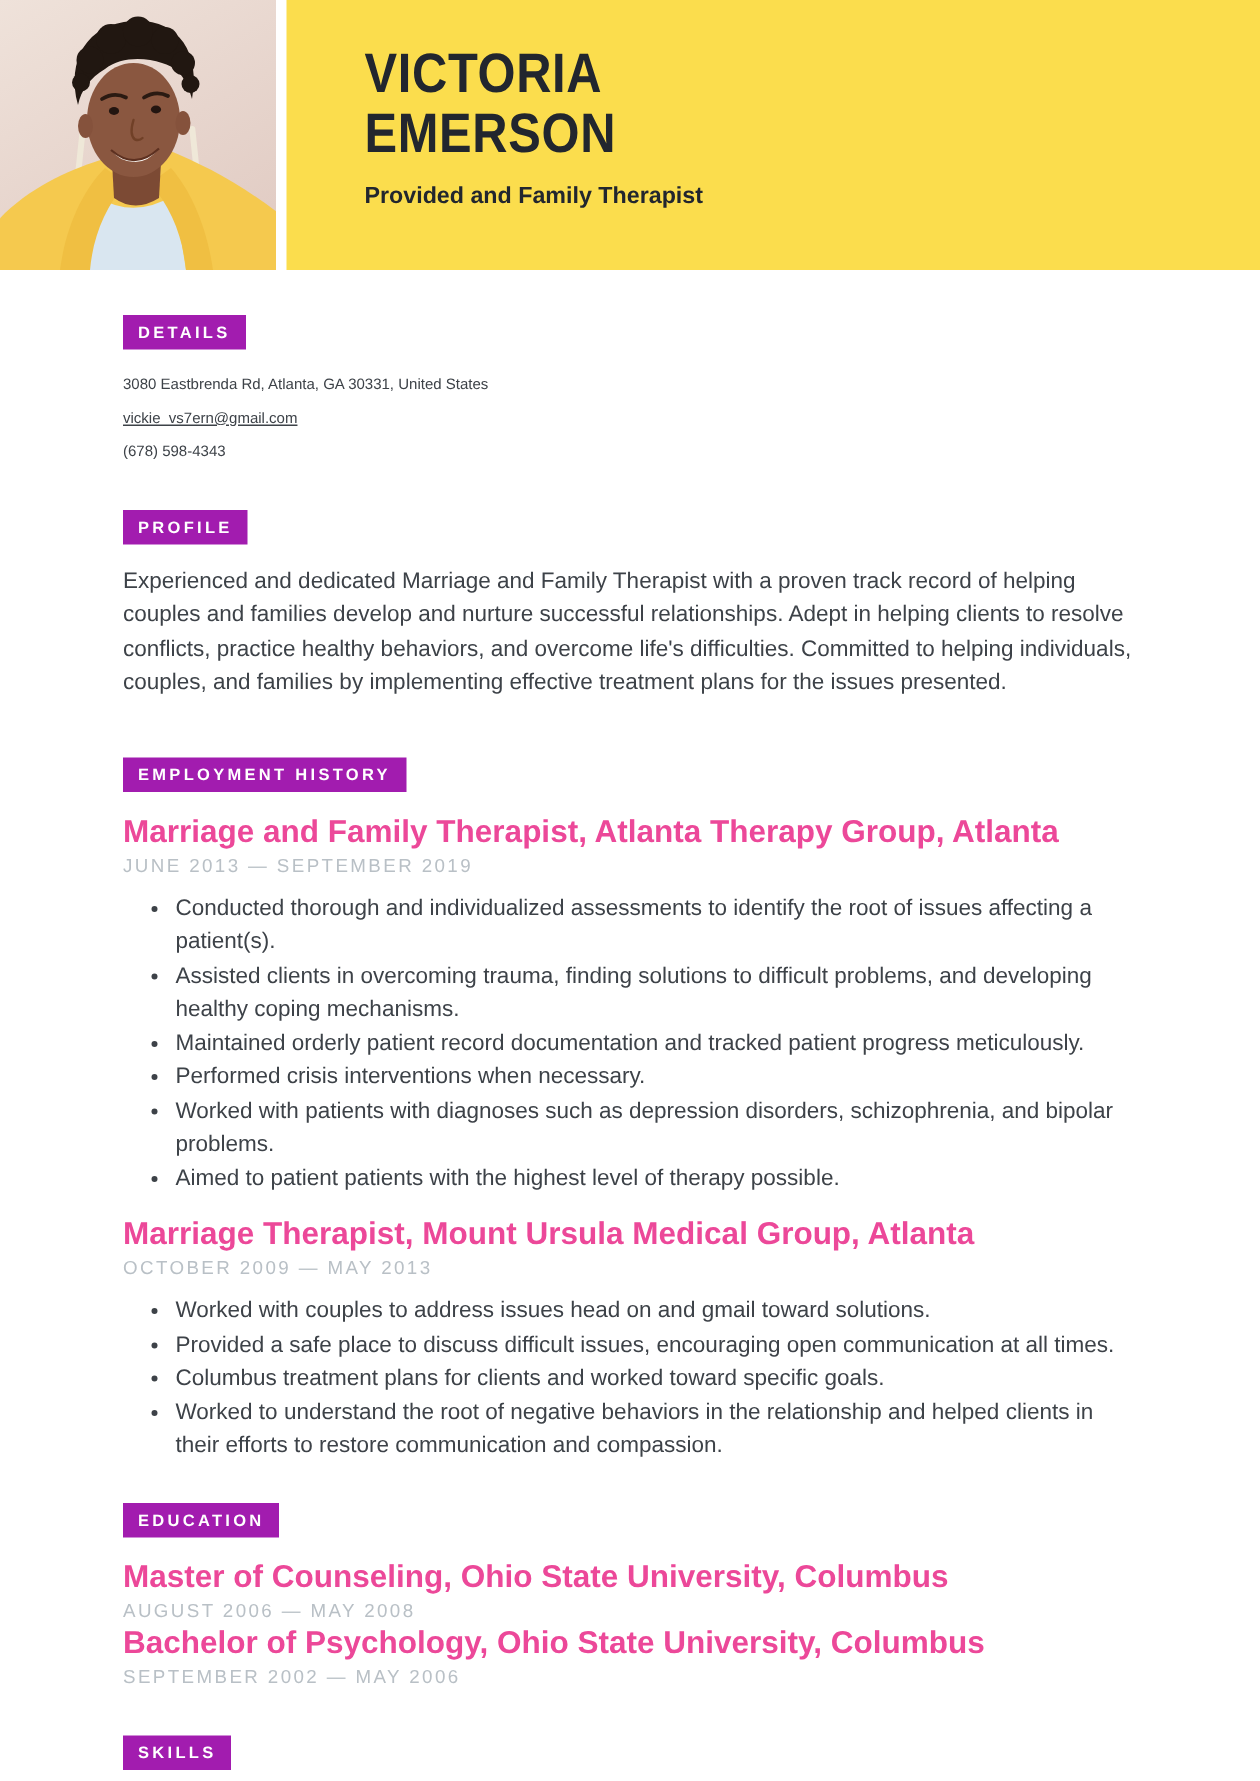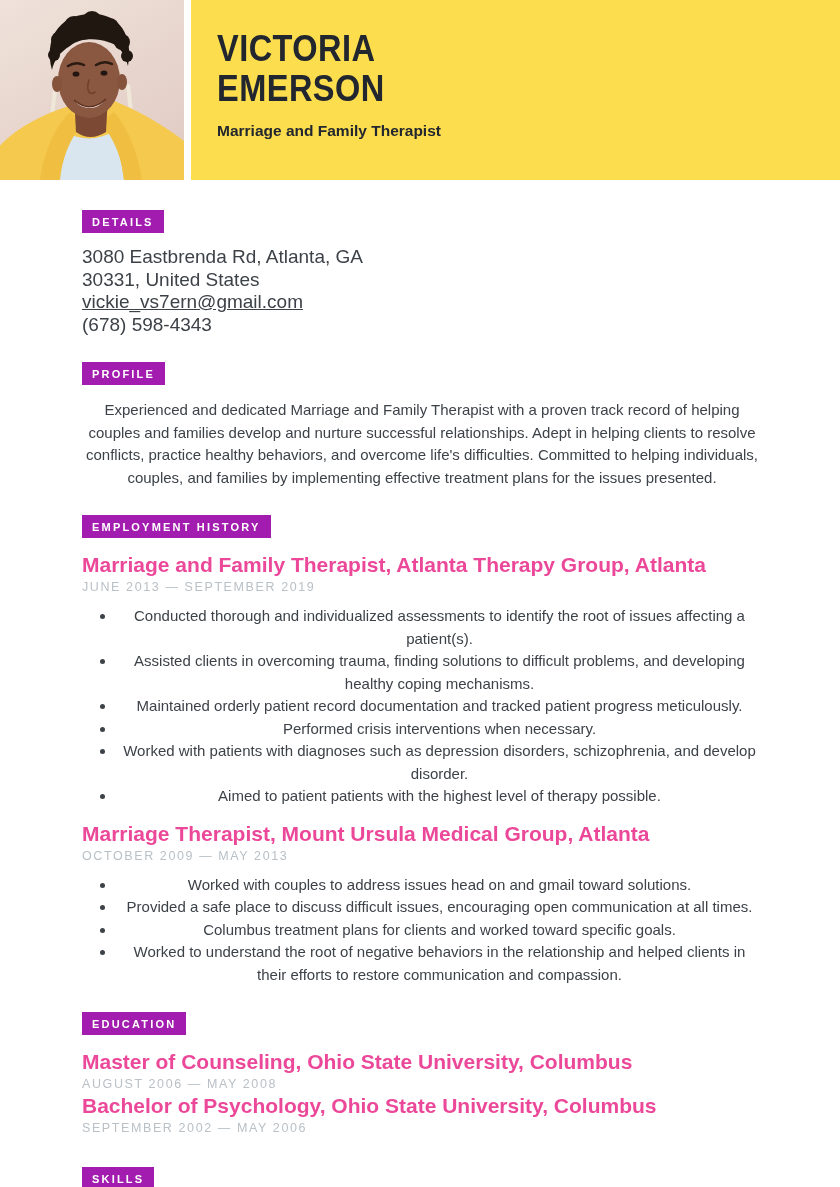--- a/index.html
+++ b/index.html
@@ -11,21 +11,21 @@
     position:relative;
   }
 
   
   .header { display:flex; height:180px; width:840px; }
   .photo-wrap { width:184px; height:180px; flex:0 0 184px; overflow:hidden; }
   .photo-wrap svg { display:block; }
   .header-gap { width:7px; flex:0 0 7px; background:#ffffff; }
   .band {
     flex:1; background:#fbdd4d;
-    padding-left:26px; padding-top:29px;
+    padding-left:52px; padding-top:29px;
   }
   .name-line {
     display:block;
     font-size:37px; font-weight:bold; color:#22262e;
     line-height:40px; letter-spacing:0.5px;
     transform:scaleX(0.88); transform-origin:0 50%;
     white-space:nowrap;
   }
   .subtitle {
     margin-top:13px;
@@ -39,45 +39,45 @@
     display:inline-block;
     background:#a21caf; color:#ffffff;
     font-size:11px; font-weight:bold;
     letter-spacing:2.2px;
     padding:6px 10px 5px 10px;
     text-transform:uppercase;
   }
 
   .section-details    { margin-top:30px; }
   .section-profile    { margin-top:26px; }
-  .section-employment { margin-top:26px; }
+  .section-employment { margin-top:38px; }
   .section-education  { margin-top:26px; }
   .section-skills     { margin-top:32px; }
 
-  .contact { margin-top:13px; font-size:19px; line-height:22.5px; }
+  .contact { margin-top:13px; font-size:10px; line-height:22.5px; }
   .address { max-width:322px; }
   .email-link { color:#3d4248; text-decoration:underline; cursor:pointer; }
 
-  .profile-text { margin-top:14px; font-size:15px; line-height:22.5px;text-align:center; }
+  .profile-text { margin-top:14px; font-size:15px; line-height:22.5px; }
 
   .item-title {
     margin-top:16px;
     font-size:21px; font-weight:bold; color:#ec4899;
     line-height:21px;
   }
   .item-dates {
     margin-top:5px;
     font-size:12.5px; color:#b9c0c6;
     letter-spacing:1.6px;
     text-transform:uppercase;
   }
   .job + .job .item-title { margin-top:15px; }
   .edu-item + .edu-item .item-title { margin-top:4px; }
 
-  ul.bullets { margin-top:11px; padding-left:34px; list-style:disc;text-align:center; }
+  ul.bullets { margin-top:11px; padding-left:34px; list-style:disc; }
   ul.bullets li { font-size:15px; line-height:22.5px; color:#3d4248; padding-left:1px; }
 </style>
 </head>
 <body>
 
 <div class="header">
   <div class="photo-wrap">
     <svg width="184" height="180" viewBox="0 0 184 180">
       <defs>
         <linearGradient id="bg" x1="0" y1="0" x2="0.6" y2="1">
@@ -122,21 +122,21 @@
       <path d="M89 80 Q86 90 90 93 Q93 94 95 92" stroke="#704027" stroke-width="1.6" fill="none" stroke-linecap="round"></path>
 
       <path d="M74 100 Q90 114 106 99 Q99 108 90 108 Q80 108 74 100 Z" fill="#fdfbf7"></path>
       <path d="M74 100 Q90 114 106 99" stroke="#5d3020" stroke-width="1.5" fill="none"></path>
     </svg>
   </div>
   <div class="header-gap"></div>
   <div class="band">
     <span class="name-line">VICTORIA</span>
     <span class="name-line">EMERSON</span>
-    <div class="subtitle">Marriage and Family Therapist</div>
+    <div class="subtitle">Provided and Family Therapist</div>
   </div>
 </div>
 
 <div class="content">
 
   <div class="section-details">
     <span class="badge">DETAILS</span>
     <div class="contact">
       <div class="address">3080 Eastbrenda Rd, Atlanta, GA 30331, United States</div>
       <div><a class="email-link">vickie_vs7ern@gmail.com</a></div>
@@ -153,21 +153,21 @@
     <span class="badge">EMPLOYMENT HISTORY</span>
 
     <div class="job">
       <div class="item-title">Marriage and Family Therapist, Atlanta Therapy Group, Atlanta</div>
       <div class="item-dates">JUNE 2013 — SEPTEMBER 2019</div>
       <ul class="bullets">
         <li>Conducted thorough and individualized assessments to identify the root of issues affecting a patient(s).</li>
         <li>Assisted clients in overcoming trauma, finding solutions to difficult problems, and developing healthy coping mechanisms.</li>
         <li>Maintained orderly patient record documentation and tracked patient progress meticulously.</li>
         <li>Performed crisis interventions when necessary.</li>
-        <li>Worked with patients with diagnoses such as depression disorders, schizophrenia, and develop disorder.</li>
+        <li>Worked with patients with diagnoses such as depression disorders, schizophrenia, and bipolar problems.</li>
         <li>Aimed to patient patients with the highest level of therapy possible.</li>
       </ul>
     </div>
 
     <div class="job">
       <div class="item-title">Marriage Therapist, Mount Ursula Medical Group, Atlanta</div>
       <div class="item-dates">OCTOBER 2009 — MAY 2013</div>
       <ul class="bullets">
         <li>Worked with couples to address issues head on and gmail toward solutions.</li>
         <li>Provided a safe place to discuss difficult issues, encouraging open communication at all times.</li>

